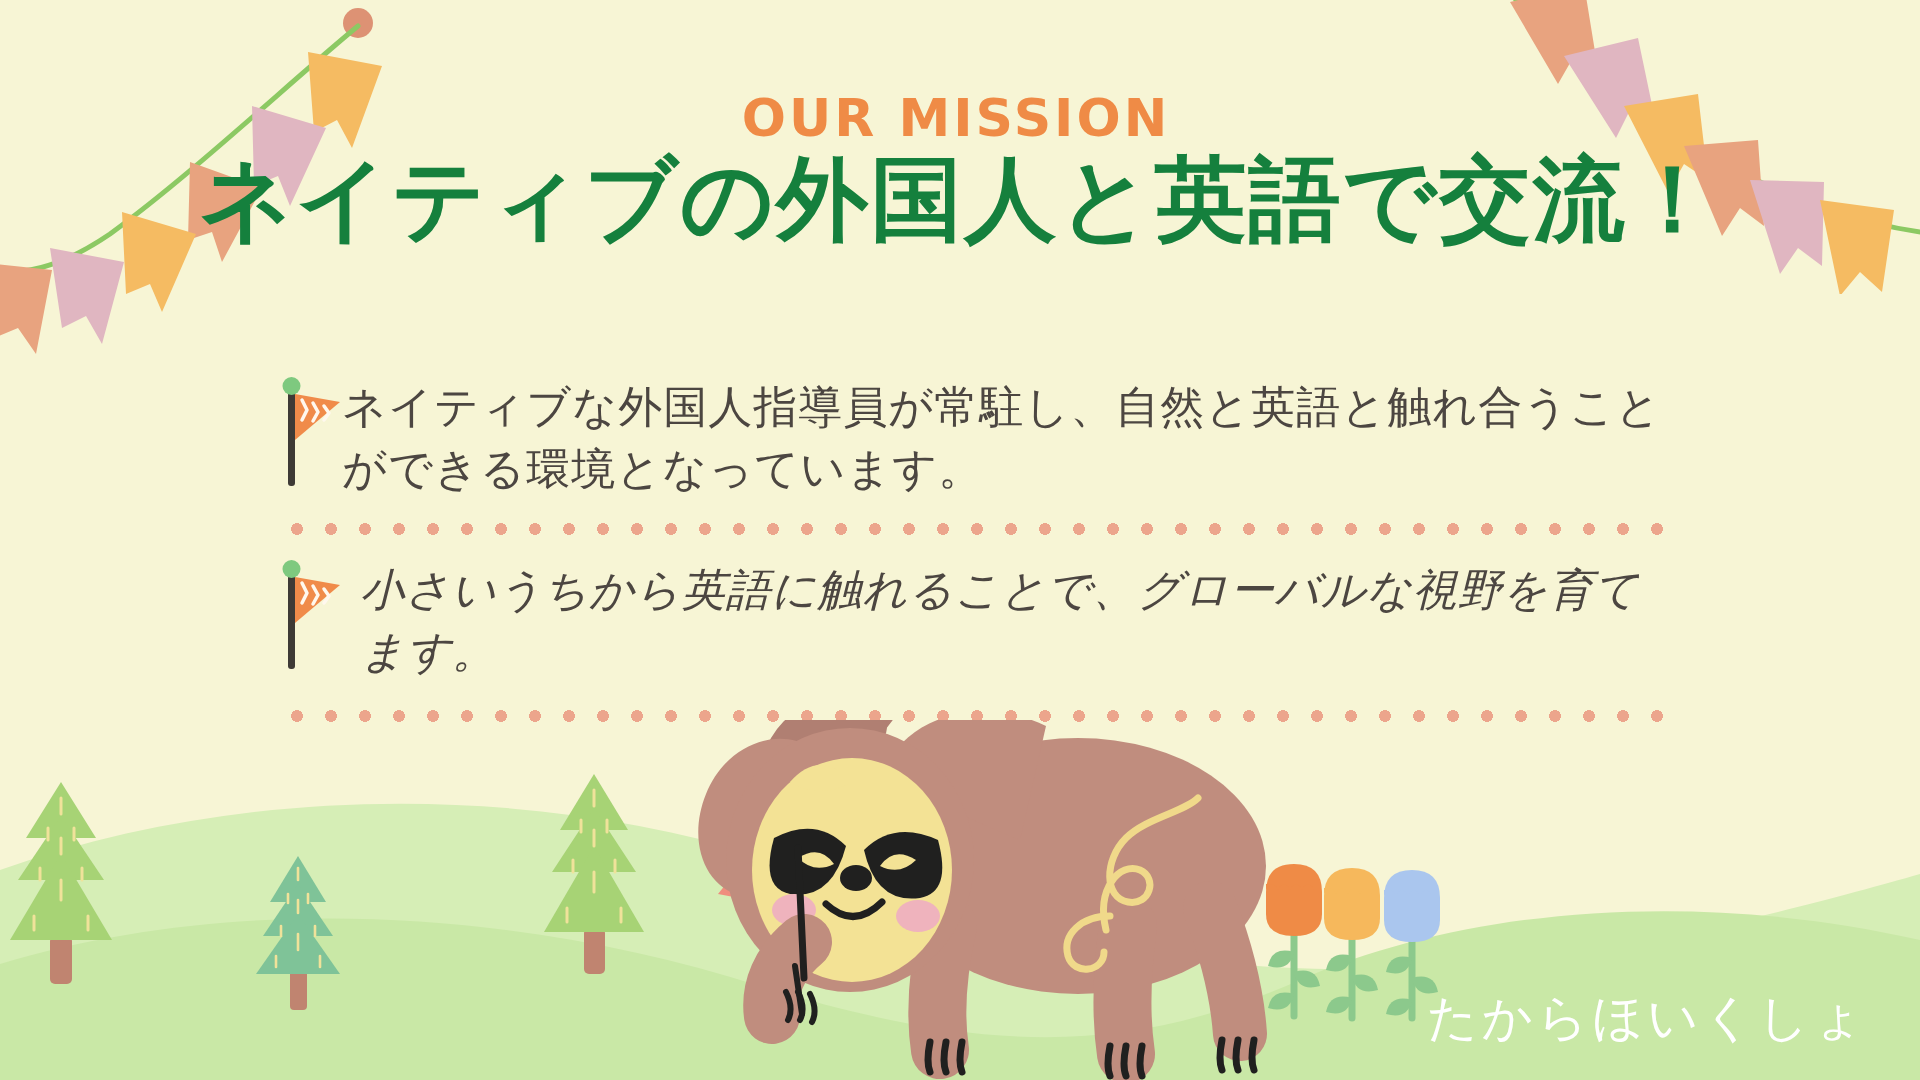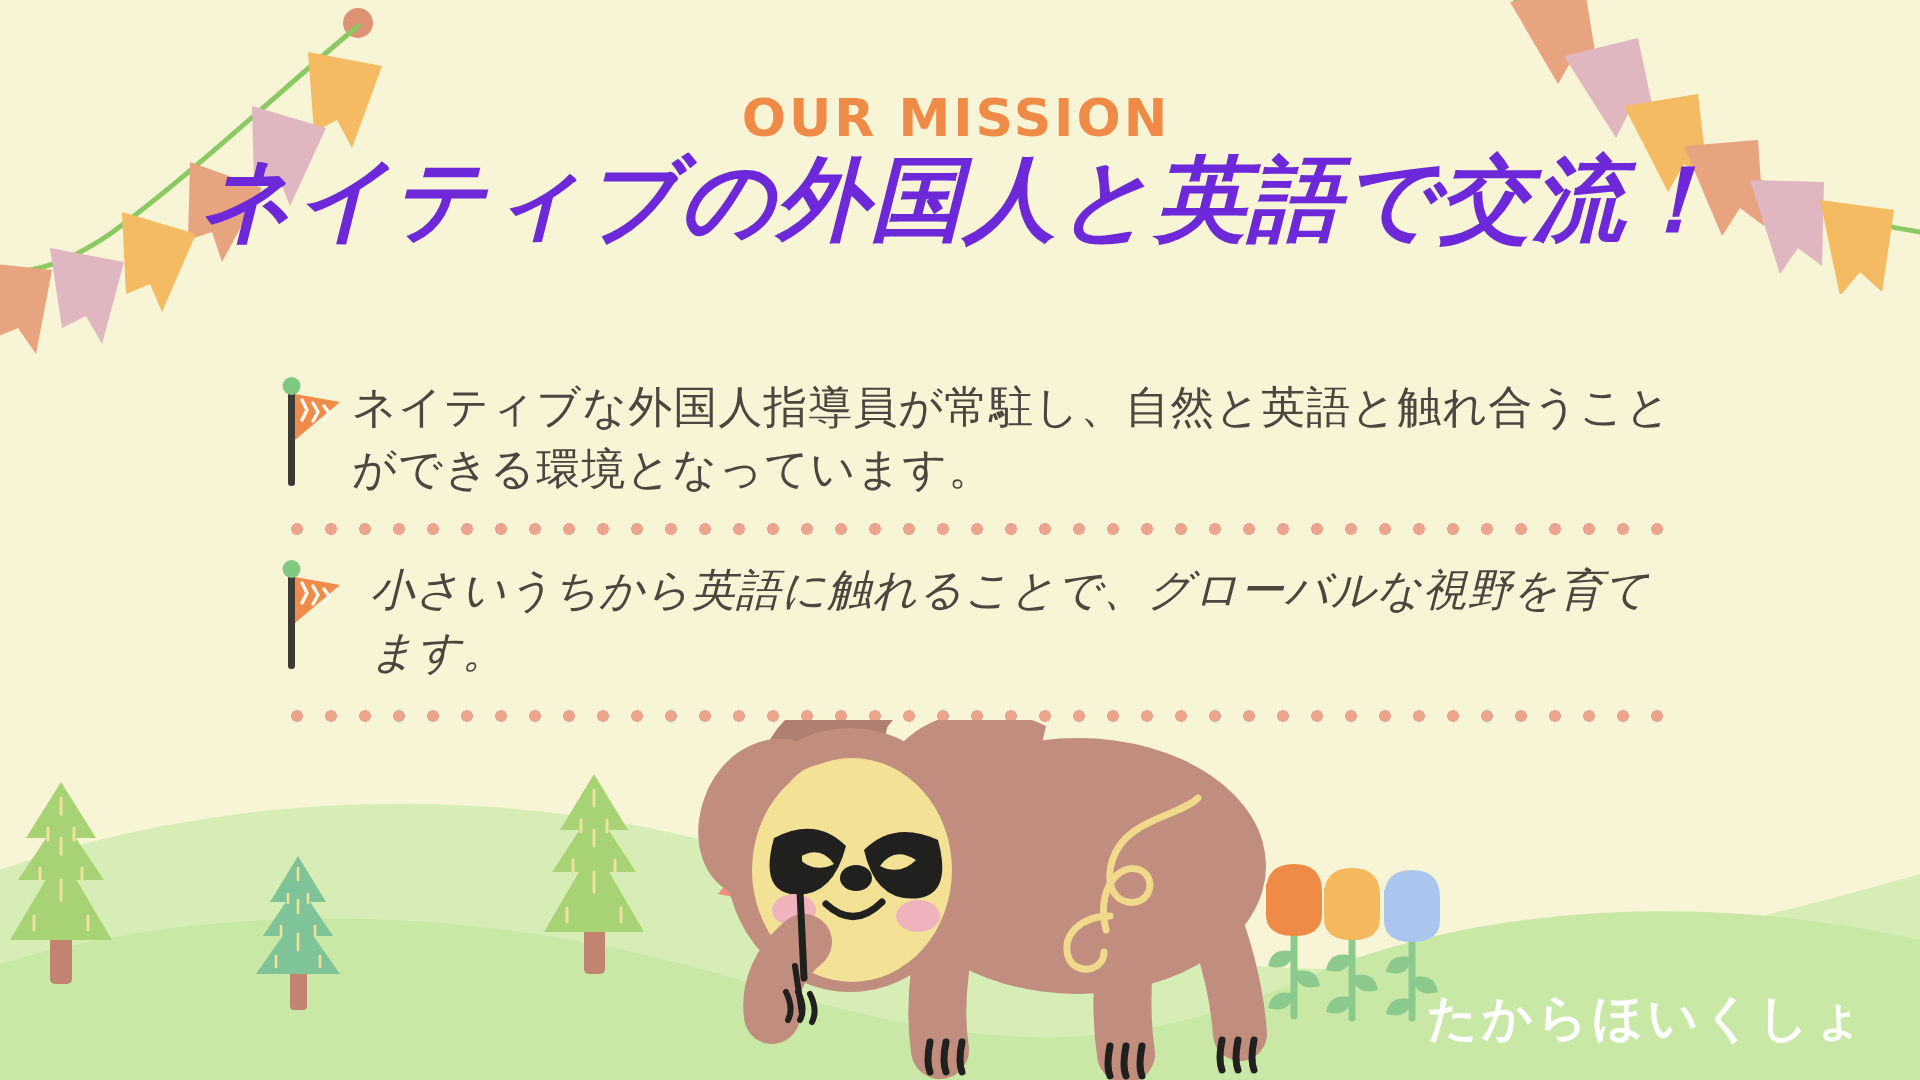--- a/index.html
+++ b/index.html
@@ -49,41 +49,39 @@
     letter-spacing: 3px;
     font-family: "DejaVu Sans", sans-serif;
     text-transform: uppercase;
   }
   .headline {
     position: absolute;
     top: 152px;
     left: 0;
     width: 1920px;
     text-align: center;
-    color: #6d28d9;
+    color: #15803d;
     font-size: 92px;
     font-weight: 700;
     letter-spacing: 2px;
     line-height: 1.05;
     font-family: "DejaVu Sans", sans-serif;
     white-space: nowrap;
-    font-style: italic;
   }
 
   
   .list {
     position: absolute;
     left: 280px;
     top: 372px;
     width: 1400px;
   }
   .item {
     display: flex;
     align-items: flex-start;
-    gap: 10px;
   }
   .item-flag {
     flex: 0 0 auto;
     width: 62px;
     height: 112px;
     margin-top: 4px;
   }
   .item-text {
     color: #4c4641;
     font-size: 44px;
@@ -112,21 +110,21 @@
     width: 1920px;
     height: 360px;
     pointer-events: none;
   }
   .logo {
     position: absolute;
     right: 52px;
     bottom: 28px;
     color: #ffffff;
     font-size: 50px;
-    font-weight: 700;
+    font-weight: 400;
     letter-spacing: 4px;
     font-family: "DejaVu Sans", sans-serif;
   }
 </style>
 </head>
 <body>
 
 <div id="stage">
 
   <svg class="hill-layer" viewBox="0 0 1920 330" preserveAspectRatio="none">

